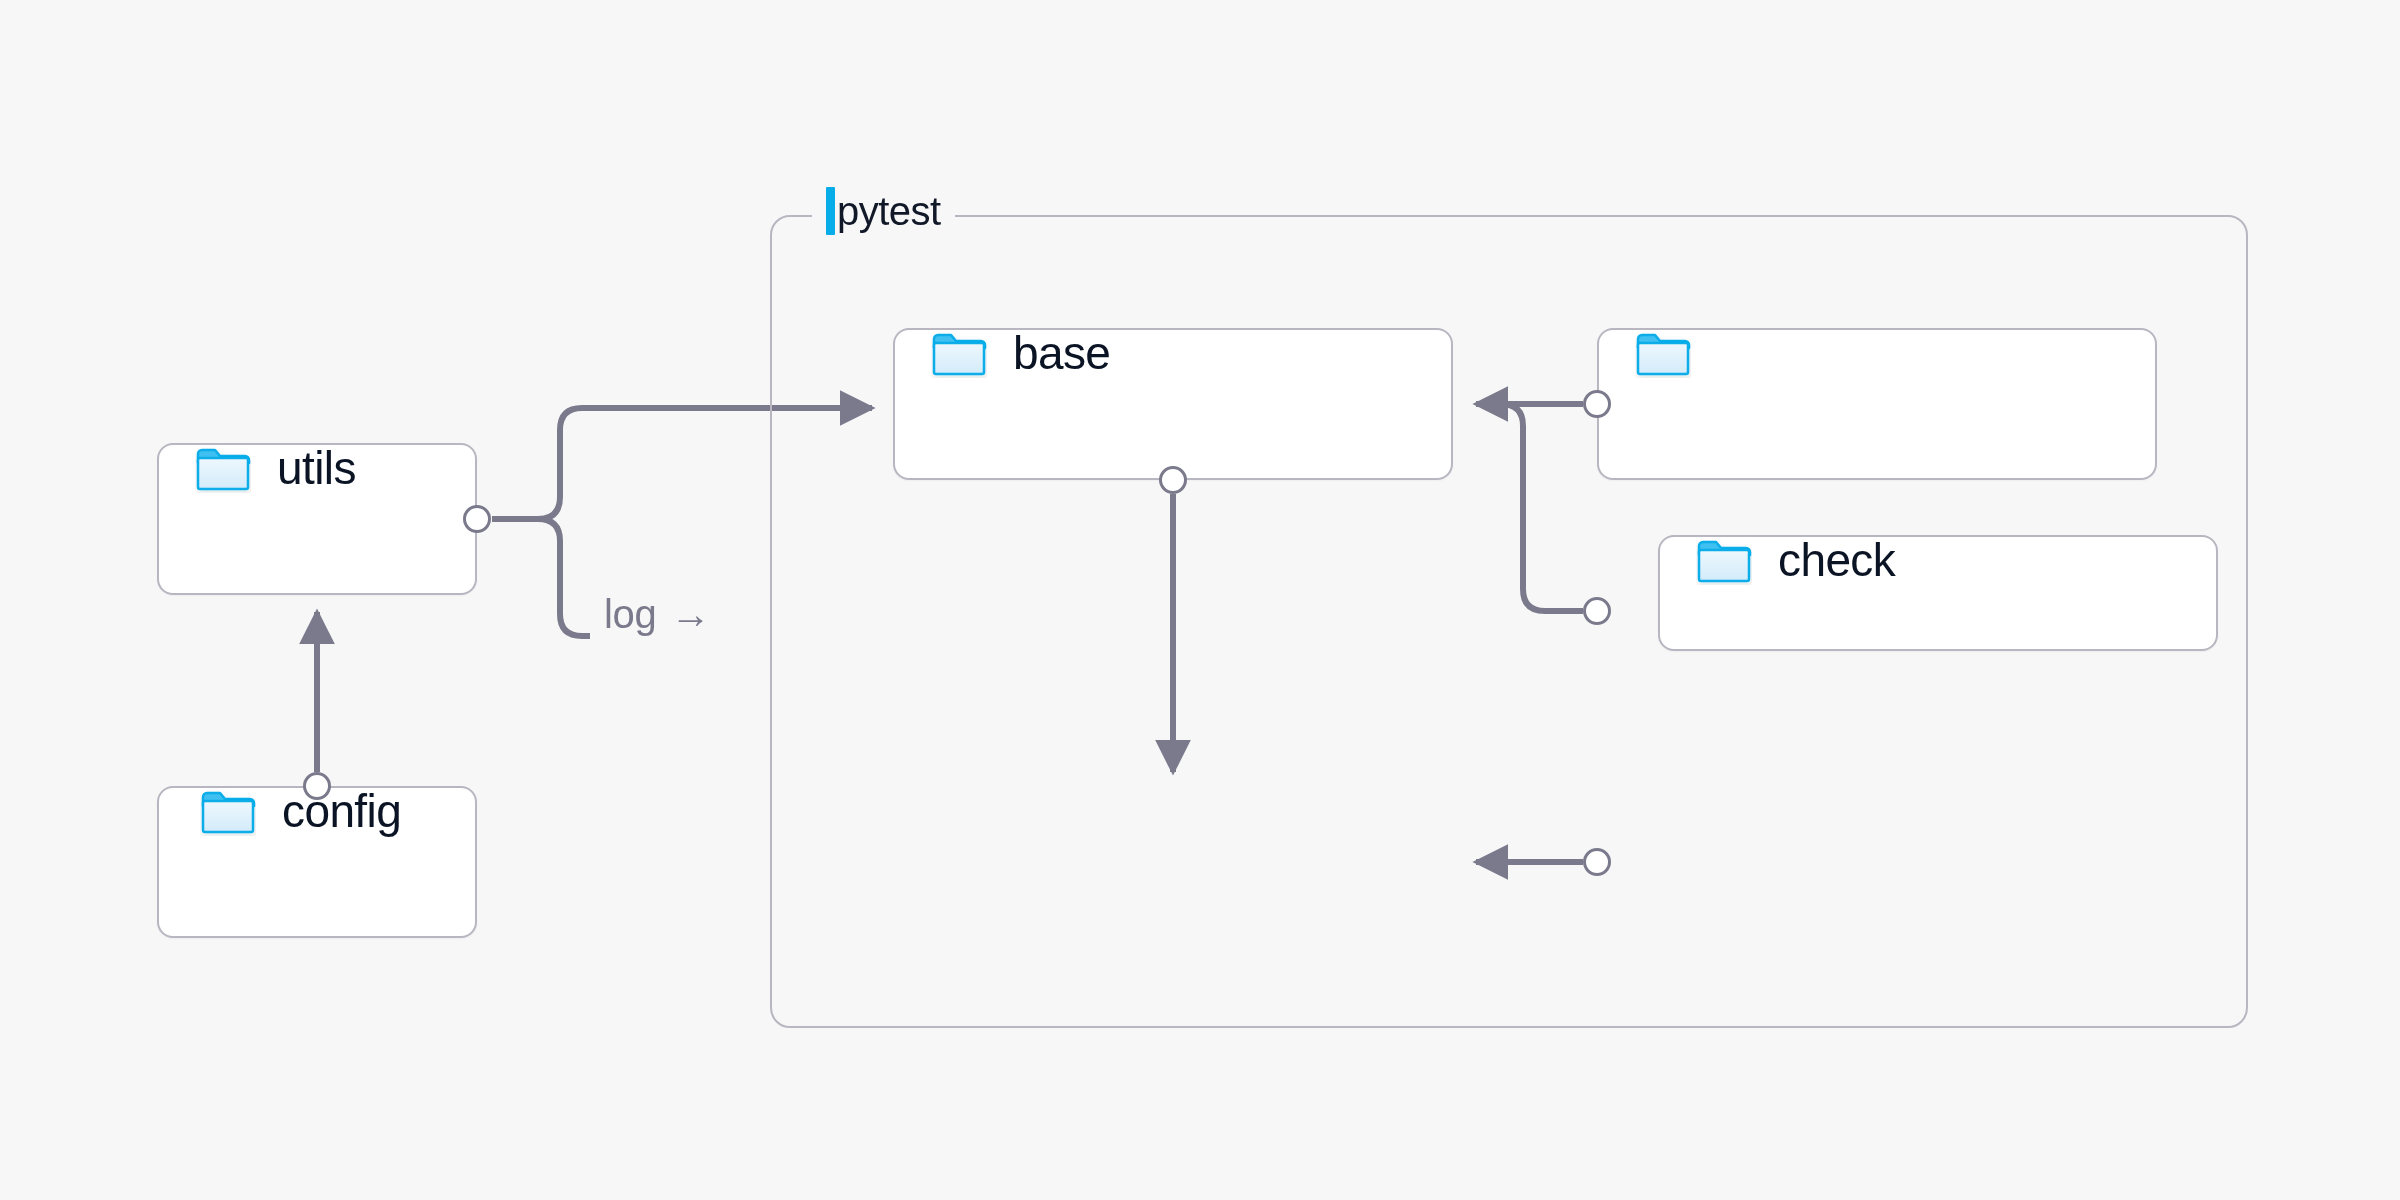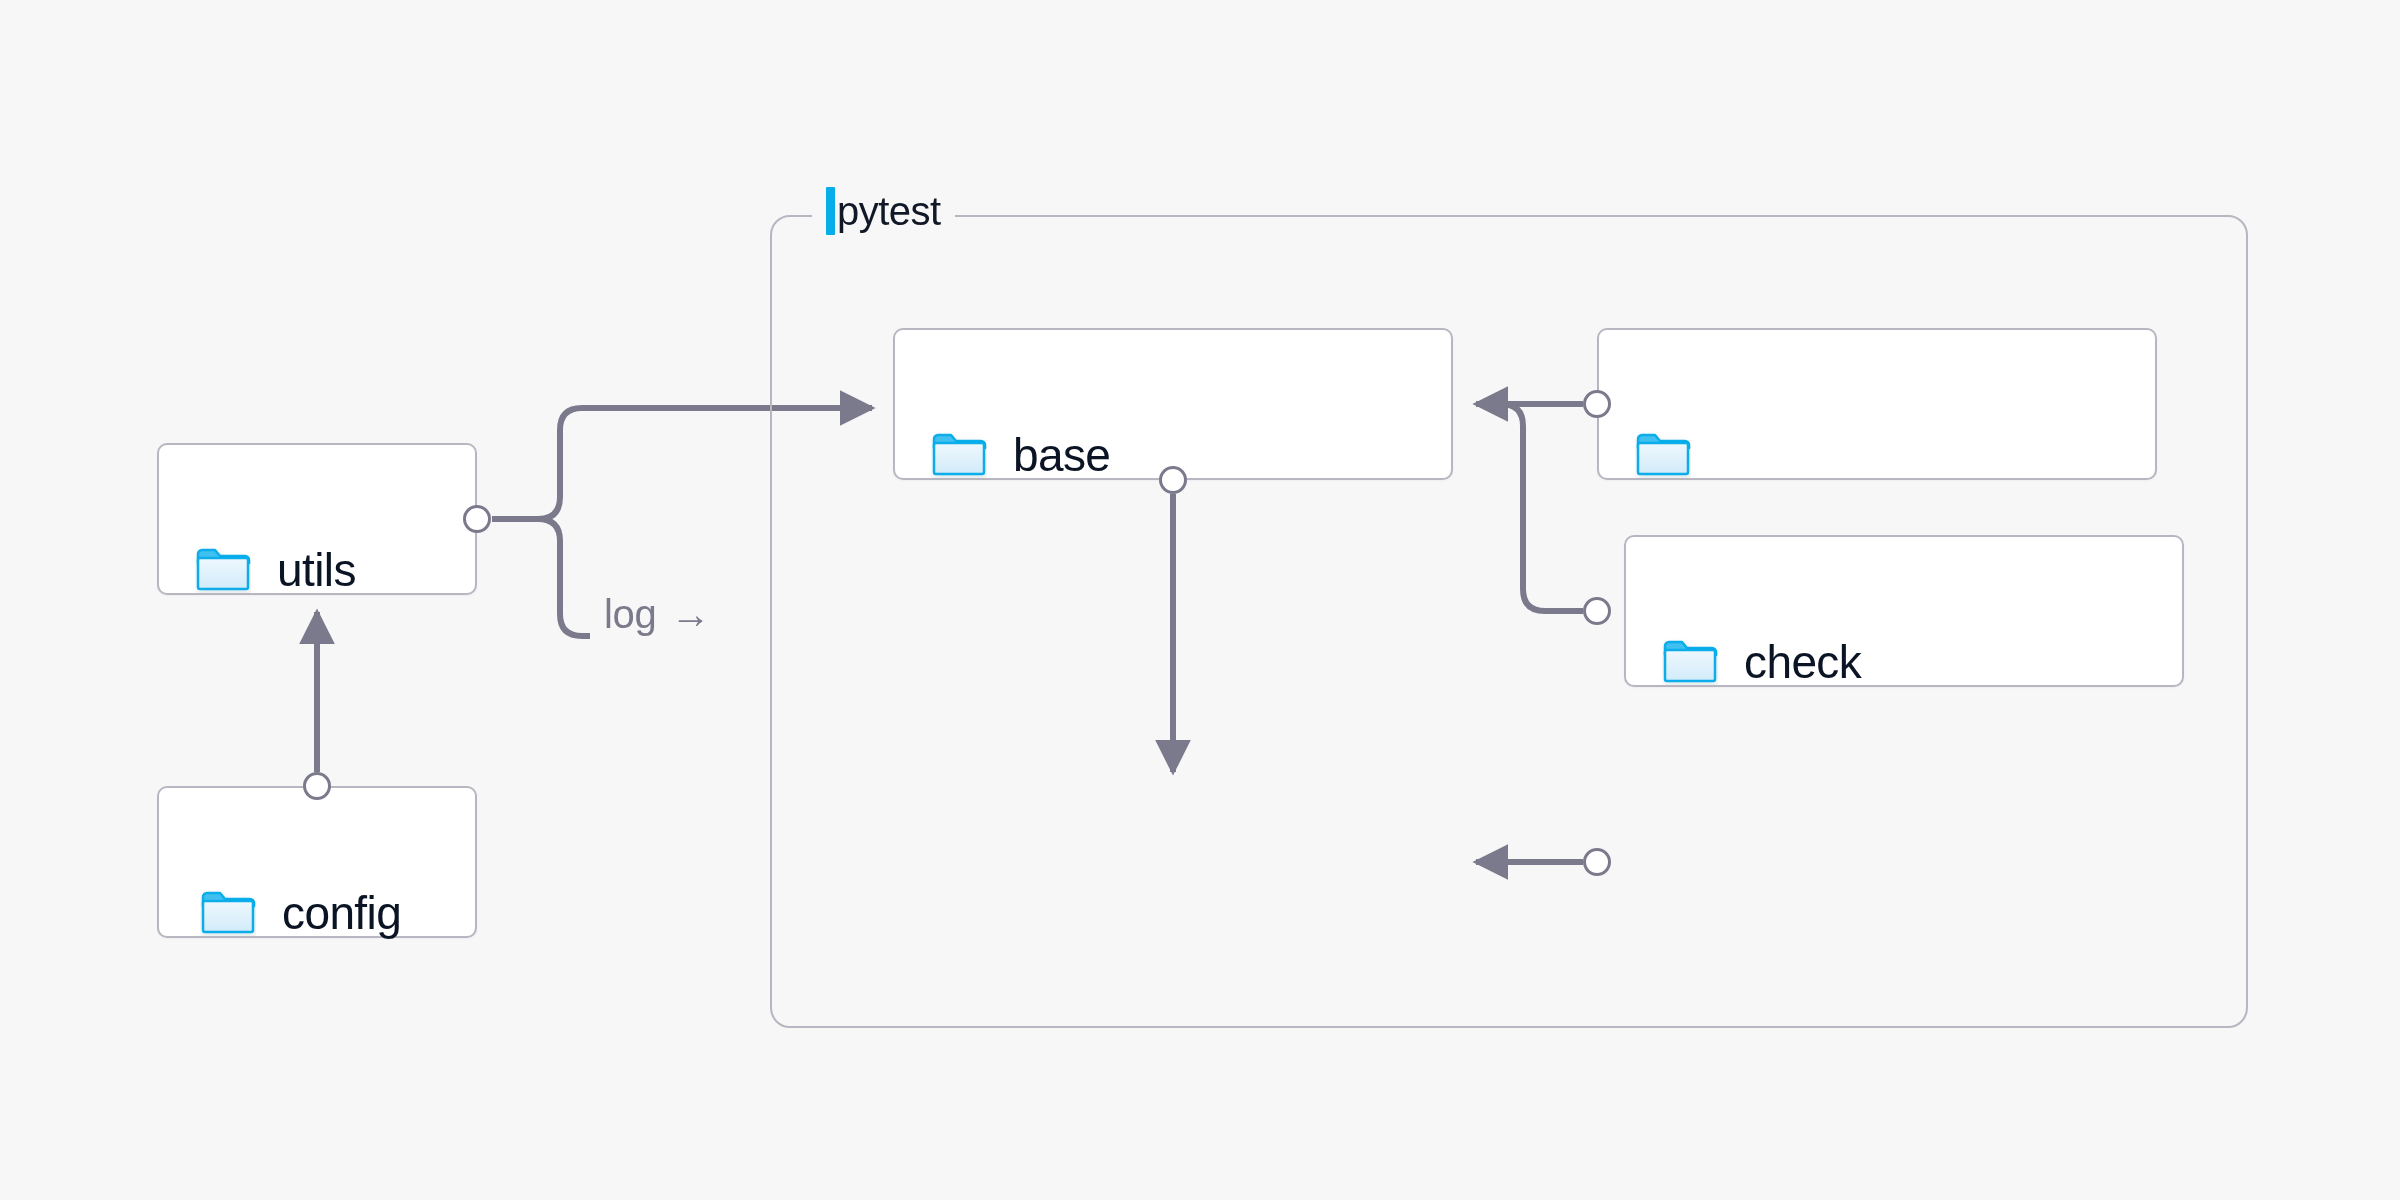--- a/index.html
+++ b/index.html
@@ -59,23 +59,23 @@
     white-space: nowrap;
     line-height: 1;
   }
 
   
   .node {
     position: absolute;
     box-sizing: border-box;
     background: #ffffff;
     border: 2px solid #b8b6c0;
-    border-radius: 10px;
+    border-radius: 16px;
     display: flex;
-    align-items: flex-end;
+    align-items: flex-start;
     padding-left: 36px;
     gap: 26px;
     box-shadow: 0 1px 2px rgba(16,24,40,0.04);
   }
   .node-label {
     font-size: 46px;
     color: #0b1424;
     letter-spacing: -0.6px;
     white-space: nowrap;
     line-height: 1;
@@ -202,21 +202,21 @@
   <div class="node" style="left:1597px; top:328px; width:560px; height:152px;">
     <svg class="folder-icon" viewBox="0 0 56 48">
       <g filter="url(#folderShadow)">
         <path d="M3 9 a4 4 0 0 1 4 -4 h13 l5 6 h25 a4 4 0 0 1 4 4 v3 H3 z" fill="#3fc0f0" stroke="#07ade9" stroke-width="2.5" stroke-linejoin="round"></path>
         <rect x="3" y="13" width="50" height="31" rx="2" fill="url(#folderGrad)" stroke="#07ade9" stroke-width="2.5"></rect>
       </g>
     </svg>
   </div>
   <div class="port" style="left:1583px; top:390px;"></div>
 
-  <div class="node" style="left:1624px; top:535px; width:560px; height:152px;">
+  <div class="node" style="left:1658px; top:535px; width:560px; height:116px;">
     <svg class="folder-icon" viewBox="0 0 56 48">
       <g filter="url(#folderShadow)">
         <path d="M3 9 a4 4 0 0 1 4 -4 h13 l5 6 h25 a4 4 0 0 1 4 4 v3 H3 z" fill="#3fc0f0" stroke="#07ade9" stroke-width="2.5" stroke-linejoin="round"></path>
         <rect x="3" y="13" width="50" height="31" rx="2" fill="url(#folderGrad)" stroke="#07ade9" stroke-width="2.5"></rect>
       </g>
     </svg>
     <span class="node-label">check</span>
   </div>
   <div class="port" style="left:1583px; top:597px;"></div>
 

